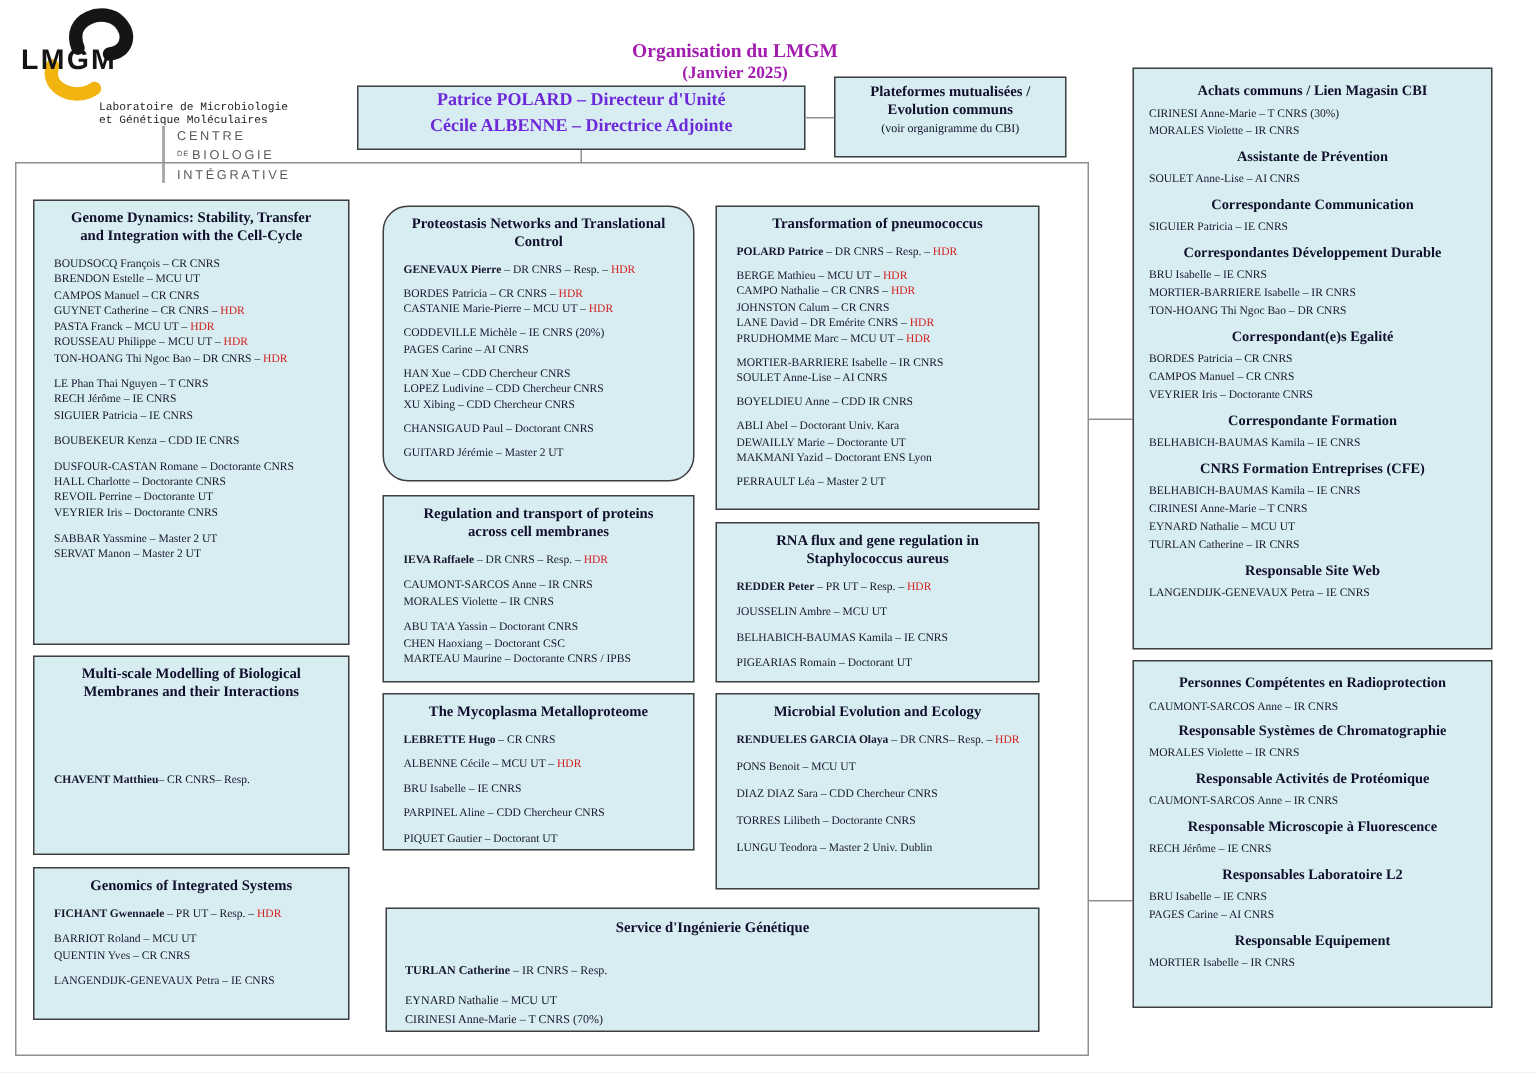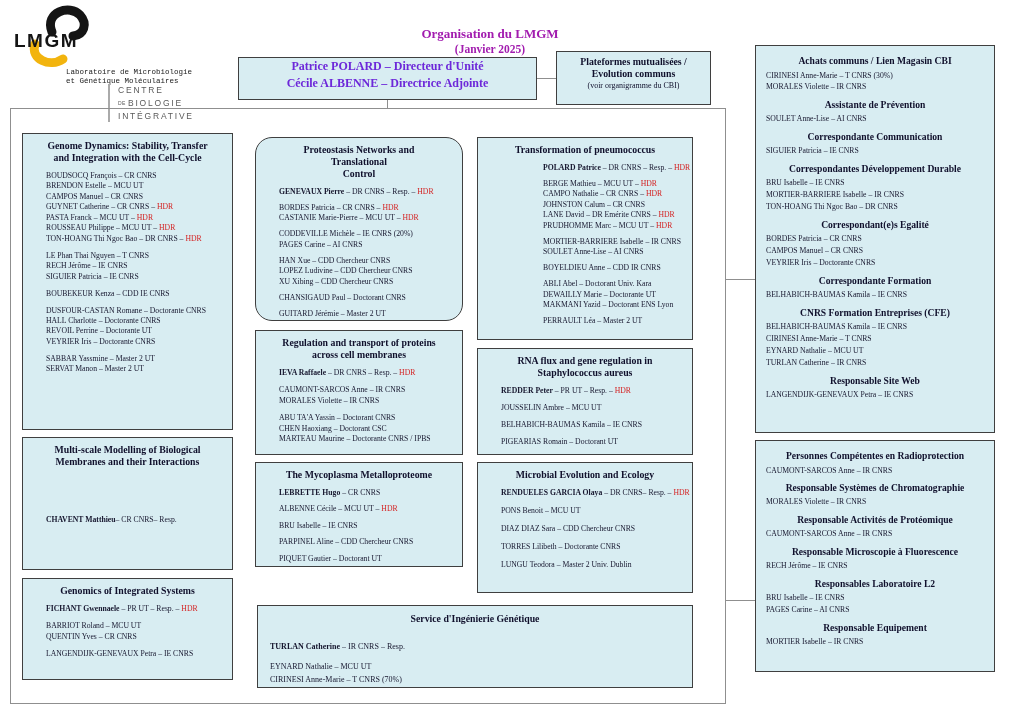--- a/index.html
+++ b/index.html
@@ -34,41 +34,41 @@
   
   .frame{position:absolute;left:10px;top:108px;width:716px;height:596px;border:1px solid #8f8f8f;box-sizing:border-box;}
   .conn{position:absolute;background:#8f8f8f;}
   .conn-dir-v{left:387px;top:100px;width:1px;height:9px;}
   .conn-dir-plat{left:537px;top:78px;width:19px;height:1px;}
   .conn-right-a{left:726px;top:279px;width:29px;height:1px;}
   .conn-right-b{left:726px;top:600px;width:29px;height:1px;}
 
   
   .tbox{background:#d8edf2;border:1.2px solid #3f3f3f;box-sizing:border-box;position:absolute;
-        padding:5px 23px;color:#16162e;overflow:hidden;}
+        padding:5px 13px;color:#16162e;overflow:hidden;}
   .ttitle{font-weight:bold;text-align:center;font-size:9.8px;line-height:1.22;margin:1px 0 7px;color:#10102c;}
   .group{margin-bottom:6.5px;}
   .group:last-child{margin-bottom:0;}
   .line{font-size:7.7px;line-height:1.36;white-space:nowrap;}
   .bold{font-weight:bold;}
   .hdr{color:#d42222;}
 
   .p0{left:22px;top:133px;width:211px;height:297px;}
   .p1{left:22px;top:437px;width:211px;height:133px;}
   .p1 .group{margin-bottom:9px;margin-top:47px;}
   .p2{left:22px;top:578px;width:211px;height:102px;}
   .p2 .group{margin-bottom:7px;}
   .p3{left:255px;top:137px;width:208px;height:184px;border-radius:17px;}
   .p3 .group{margin-bottom:5.5px;}
   .p4{left:255px;top:330px;width:208px;height:125px;}
   .p4 .group{margin-bottom:7px;}
   .p5{left:255px;top:462px;width:208px;height:105px;}
   .p5 .group{margin-bottom:6px;}
   .p6{left:477px;top:137px;width:216px;height:203px;}
-  .p6 .group{margin-bottom:5.5px;margin-left:42px;}
+  .p6 .group{margin-bottom:5.5px;}
   .p7{left:477px;top:348px;width:216px;height:107px;}
   .p7 .group{margin-bottom:6.5px;}
   .p8{left:477px;top:462px;width:216px;height:131px;}
   .p8 .group{margin-bottom:7.5px;}
   .p9{left:257px;top:605px;width:436px;height:83px;padding:6px 12px;}
   .p9 .ttitle{margin-bottom:15px;}
   .p9 .line{font-size:8px;line-height:1.7;}
   .p9 .group{margin-bottom:6px;}
 
   

